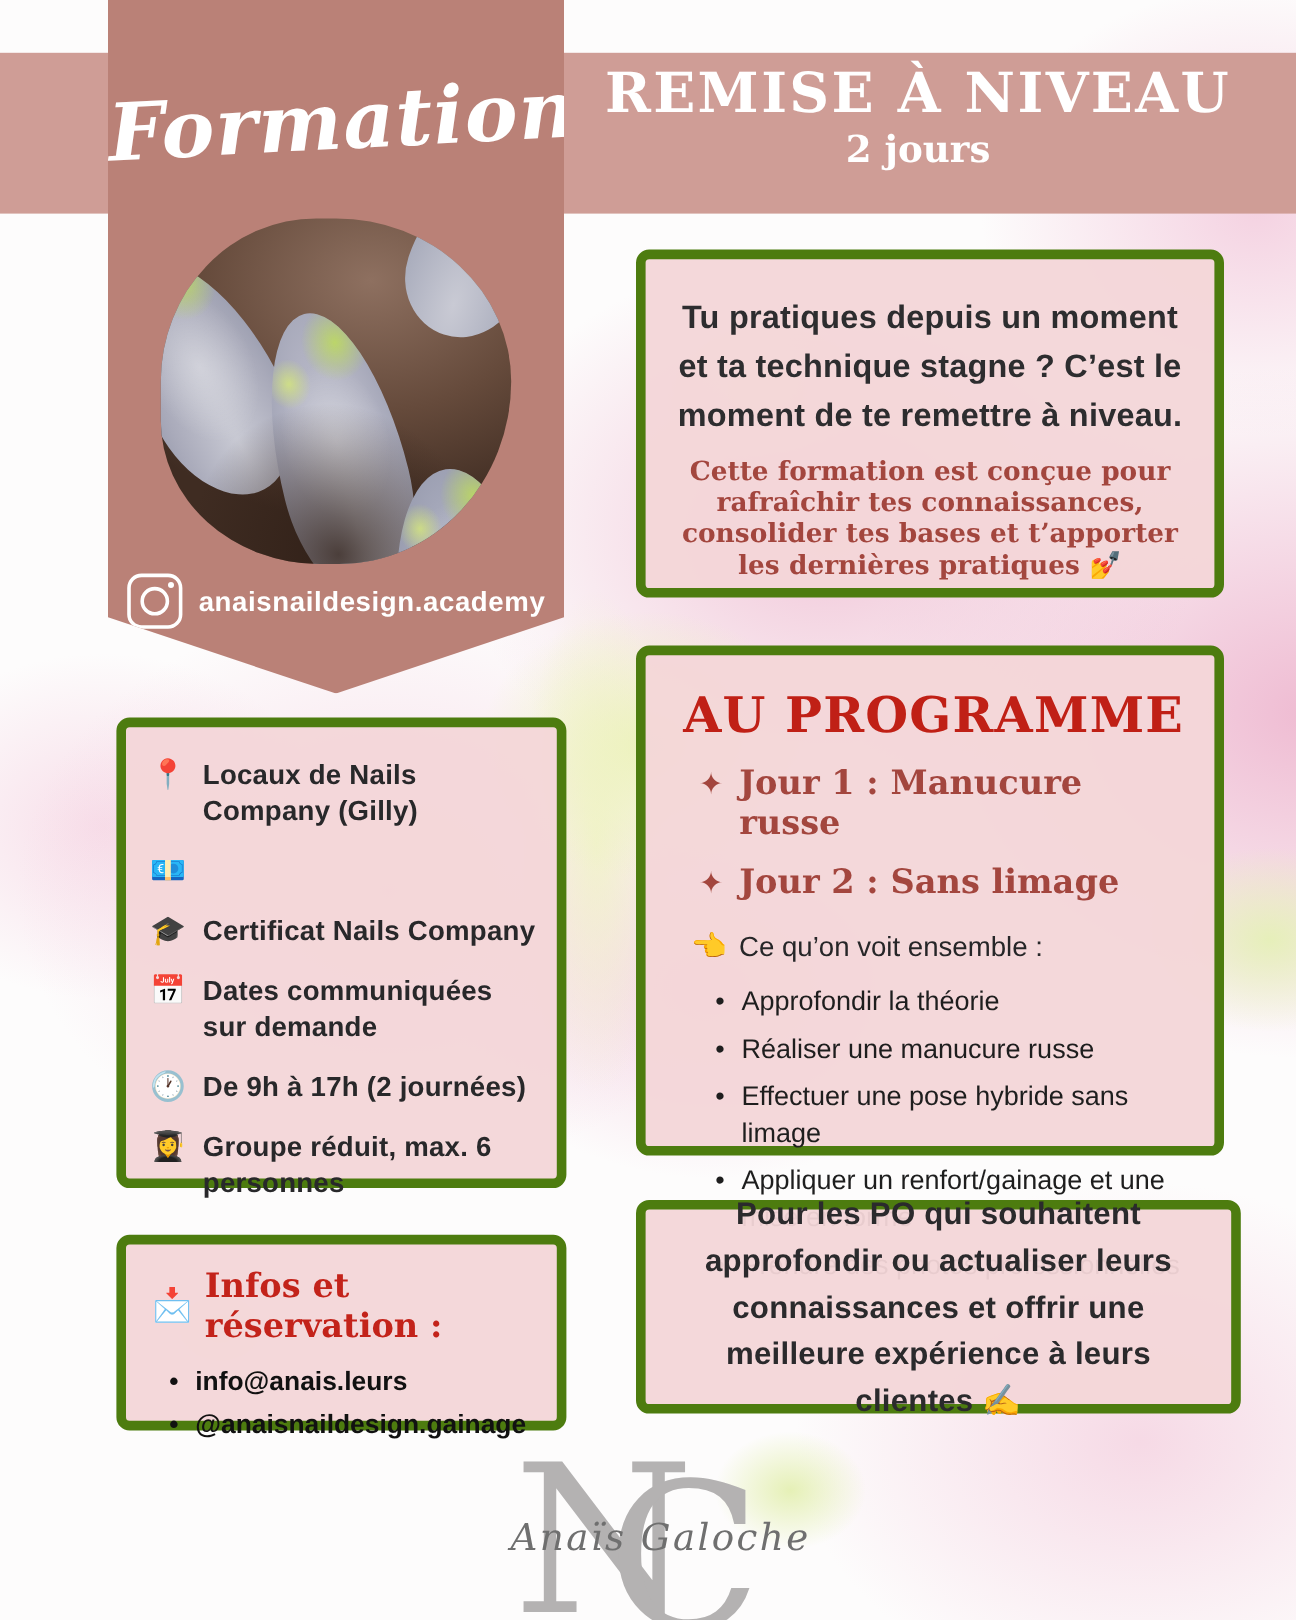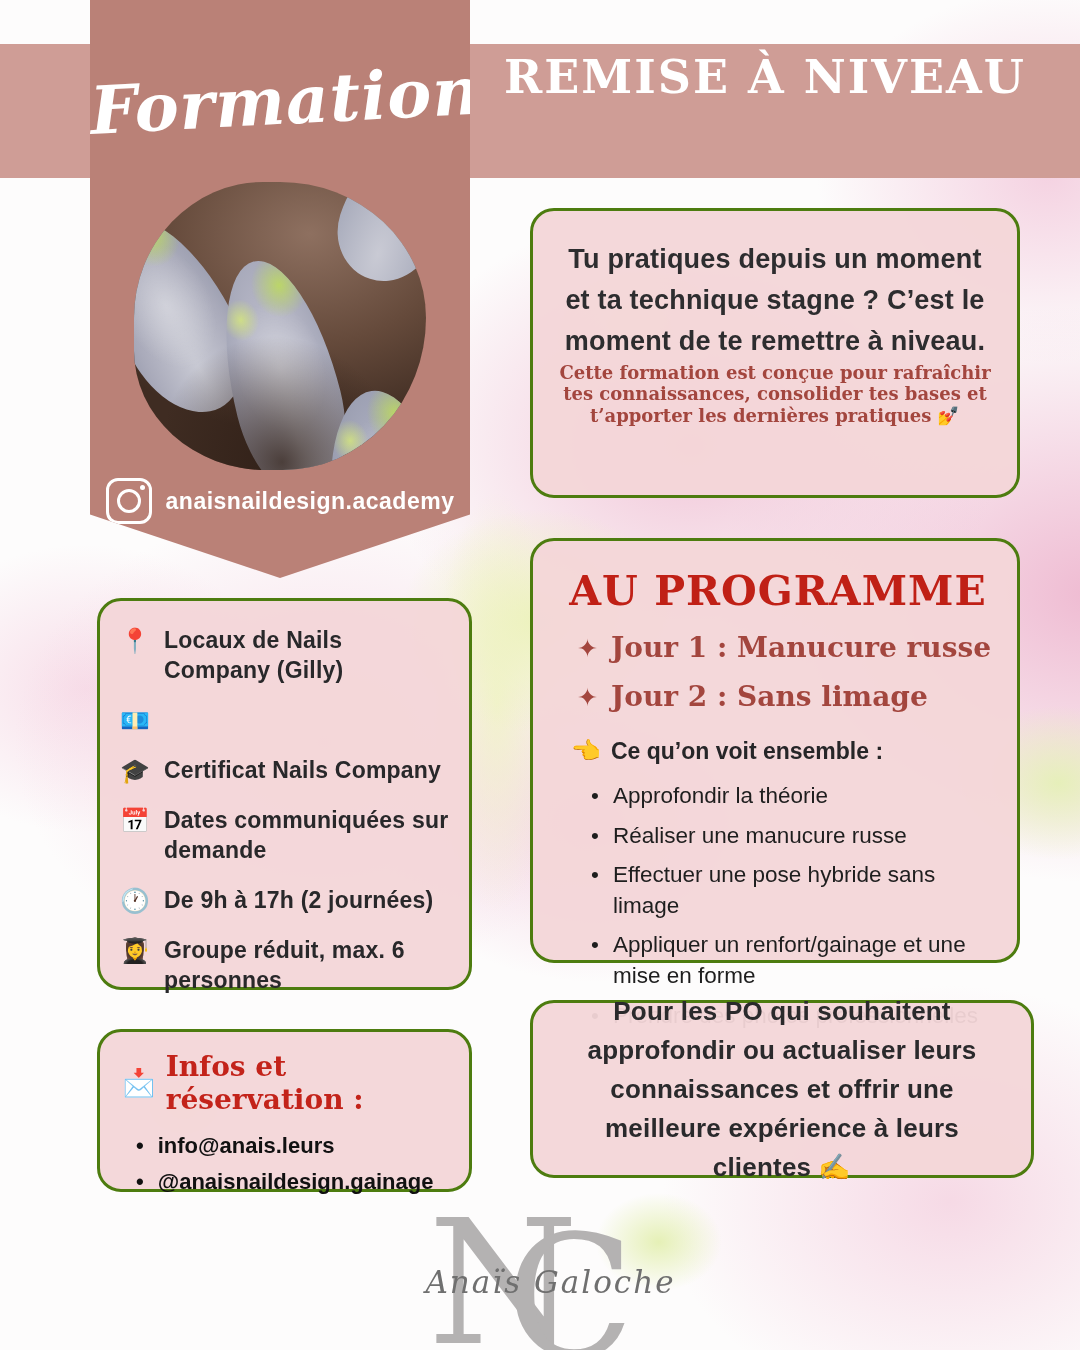--- a/index.html
+++ b/index.html
@@ -58,52 +58,52 @@
     border-radius:45%;background:radial-gradient(ellipse at 50% 50%, rgba(46,30,22,.8), rgba(46,30,22,0) 70%);}
 
   
   .insta{position:absolute;left:0;right:0;top:478px;display:flex;align-items:center;justify-content:center;gap:14px;}
   .ig-icon{width:40px;height:40px;border:3px solid #fff;border-radius:12px;position:relative;flex:0 0 auto;}
   .ig-icon::before{content:"";position:absolute;left:8px;top:8px;width:18px;height:18px;border:3px solid #fff;border-radius:50%;}
   .ig-icon::after{content:"";position:absolute;right:4px;top:4px;width:5px;height:5px;background:#fff;border-radius:50%;}
   .insta-text{color:#fff;font-weight:bold;font-size:23px;letter-spacing:.5px;}
 
   
-  .card{position:absolute;background:rgba(243,214,216,.95);border:3px solid #4d7c0f;border-radius:24px;z-index:2;box-sizing:border-box;}
+  .card{position:absolute;background:rgba(243,214,216,.95);border:8px solid #4d7c0f;border-radius:11px;z-index:2;box-sizing:border-box;}
 
   
   .details{left:97px;top:598px;width:375px;height:392px;padding:24px 16px 18px 20px;}
   .detail-item{display:flex;gap:10px;margin-bottom:19px;}
   .detail-icon{flex:0 0 34px;font-size:24px;line-height:1.3;}
   .detail-text{font-weight:bold;font-size:23px;line-height:1.32;color:#28282a;letter-spacing:.2px;}
 
   
   .contact{left:97px;top:1029px;width:375px;height:163px;padding:18px 16px 12px 22px;}
   .contact-title-row{display:flex;align-items:center;gap:10px;}
   .contact-icon{font-size:27px;}
   .contact-title{font-family:"DejaVu Serif",serif;font-weight:bold;font-size:28px;color:#c3231a;}
   .contact-list{margin:12px 0 0 14px;padding:0;list-style:none;}
   .contact-list li{font-weight:bold;font-size:22px;color:#111;line-height:1.62;}
   .contact-list li::before{content:"•";margin-right:14px;}
 
   
   .intro{left:530px;top:208px;width:490px;height:290px;padding:28px 24px;text-align:center;}
   .intro-bold{font-weight:bold;font-size:27px;line-height:1.52;color:#2d2d2f;letter-spacing:.2px;}
-  .intro-accent{font-family:"DejaVu Serif",serif;font-size:18px;line-height:1.18;color:#a3463e;font-weight:600;}
+  .intro-accent{margin-top:14px;font-family:"DejaVu Serif",serif;font-size:22px;line-height:1.18;color:#a3463e;font-weight:600;}
 
   
   .programme{left:530px;top:538px;width:490px;height:425px;padding:26px 24px 20px 30px;}
   .prog-title{text-align:center;font-family:"DejaVu Serif",serif;font-weight:bold;font-size:41px;color:#c02016;letter-spacing:1px;}
   .day-row{display:flex;align-items:baseline;gap:13px;margin-top:16px;padding-left:14px;}
   .day-row:first-of-type{margin-top:22px;}
   .day-star{color:#a3463e;font-size:25px;}
   .day-text{font-family:"DejaVu Serif",serif;font-size:28px;color:#a3463e;font-weight:600;}
   .see-row{display:flex;align-items:center;gap:10px;margin-top:24px;padding-left:8px;}
   .see-icon{font-size:24px;}
-  .see-text{font-weight:bold;font-size:23px;color:#262628;}
+  .see-text{font-weight:normal;font-size:23px;color:#262628;}
   .prog-list{margin:16px 0 0 28px;padding:0;list-style:none;}
   .prog-list li{font-size:22.5px;color:#1e1e1e;line-height:1.36;margin-bottom:9px;display:flex;gap:14px;}
   .prog-list li::before{content:"•";flex:0 0 auto;}
 
   
   .audience{left:530px;top:1000px;width:504px;height:178px;padding:26px 26px;display:flex;align-items:center;}
   .audience-text{font-weight:bold;font-size:26px;line-height:1.5;color:#2a2a2c;text-align:center;letter-spacing:.2px;}
 
   
   .logo{position:absolute;left:0;right:0;top:1192px;height:158px;z-index:1;}
@@ -115,20 +115,21 @@
 </style>
 </head>
 <body>
 
 <div class="page">
   <div class="marble"></div>
 
   <div class="band"></div>
   <div class="band-text">
     <div class="band-title">REMISE À NIVEAU</div>
+    <div class="band-sub">2 jours</div>
   </div>
 
   <div class="ribbon">
     <div class="ribbon-title">Formation</div>
     <div class="photo">
       <div class="nail n1"></div>
       <div class="nail n2"></div>
       <div class="finger-shadow"></div>
       <div class="nail n4"></div>
       <div class="nail n3"></div>

